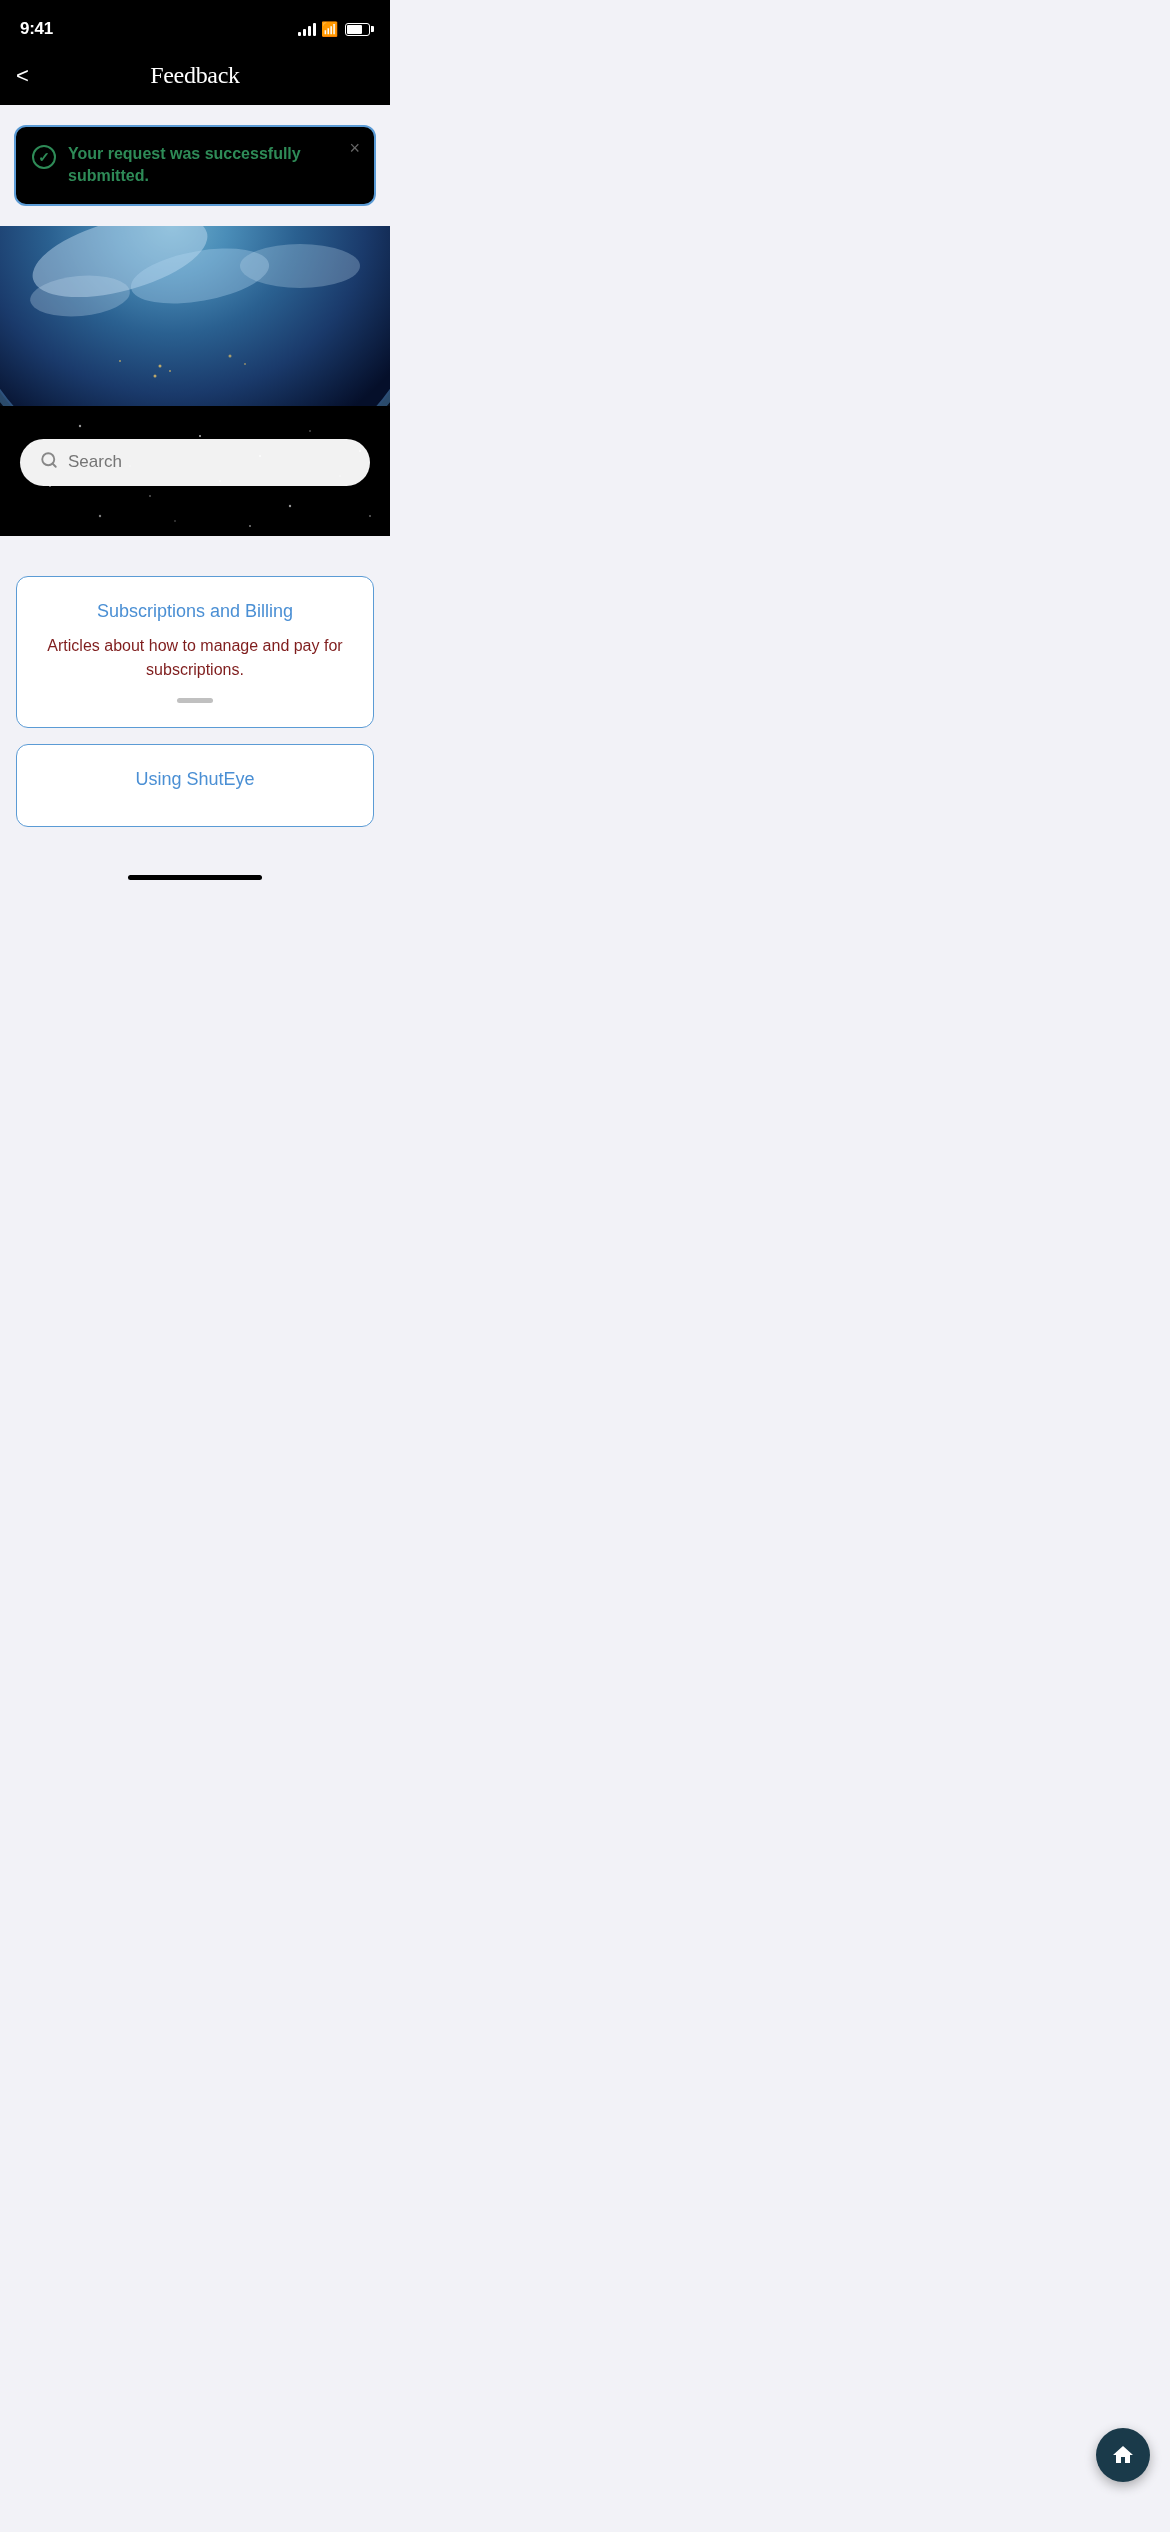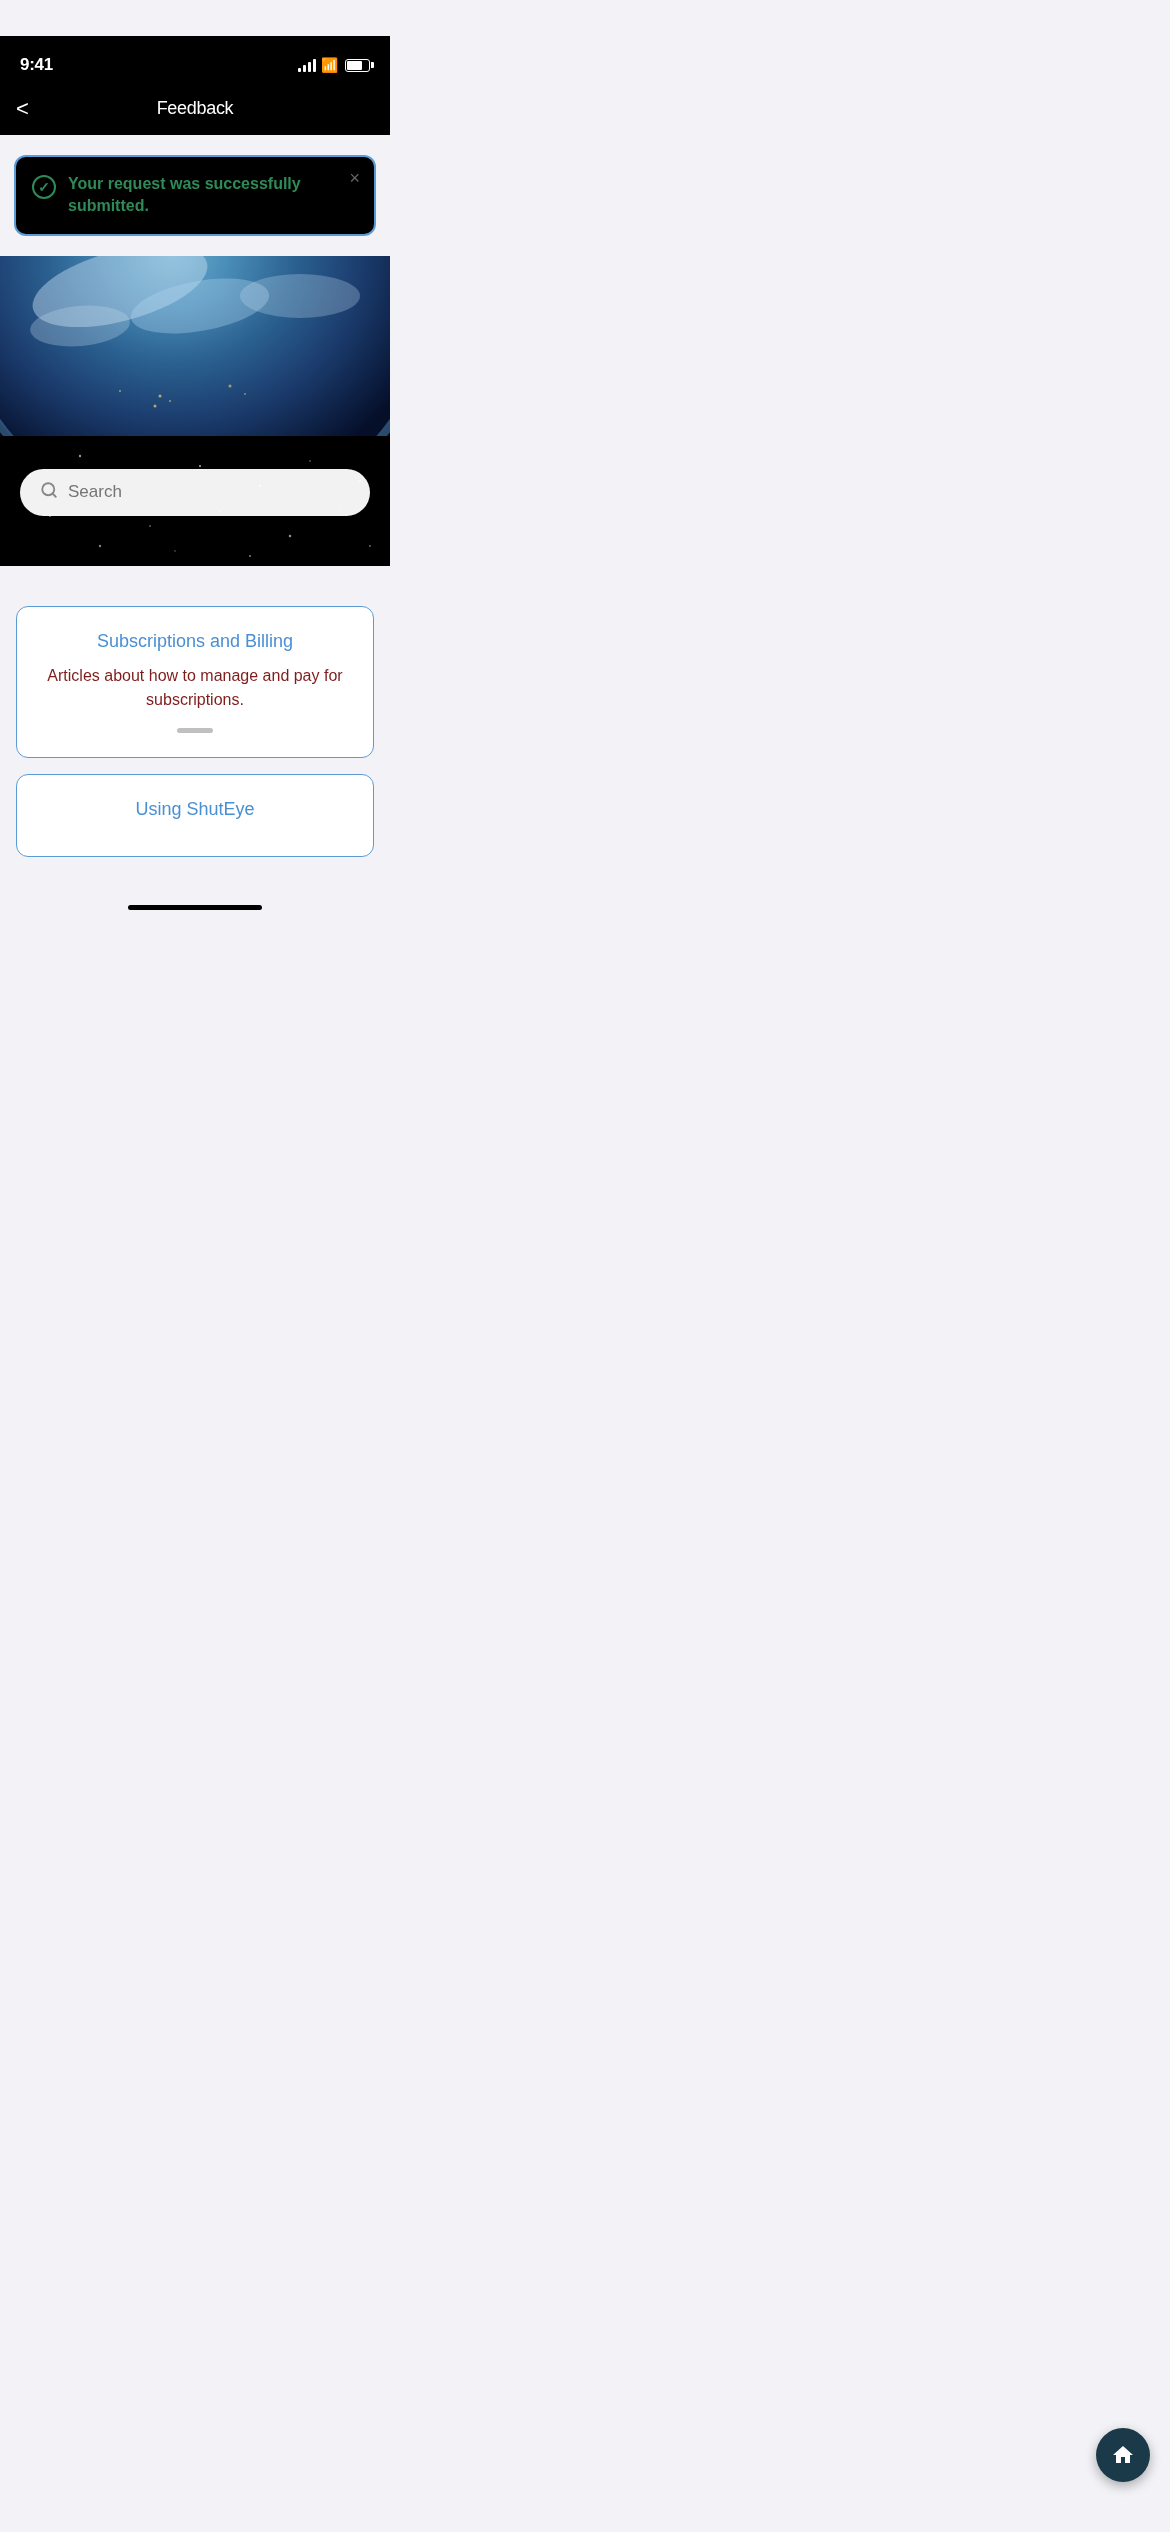--- a/index.html
+++ b/index.html
@@ -19,21 +19,20 @@
 
     
     .status-bar {
       background: #000;
       color: #fff;
       display: flex;
       justify-content: space-between;
       align-items: center;
       padding: 14px 20px 6px;
       height: 50px;
-      margin-top: 36px;
     }
 
     .status-time {
       font-size: 17px;
       font-weight: 600;
       letter-spacing: -0.3px;
     }
 
     .status-icons {
       display: flex;
@@ -99,23 +98,24 @@
       position: absolute;
       left: 16px;
       color: #fff;
       font-size: 22px;
       font-weight: 300;
       cursor: pointer;
       line-height: 1;
     }
 
     .header-title {
-      font-size: 18px;
+      font-size: 24px;
       font-weight: 500;
       letter-spacing: -0.3px;
+      font-family: Liberation Serif, serif;
     }
 
     
     .success-banner {
       background: #000000;
       border: 2px solid #5b9bd5;
       border-radius: 12px;
       margin: 20px 14px;
       padding: 16px 40px 16px 16px;
       display: flex;

